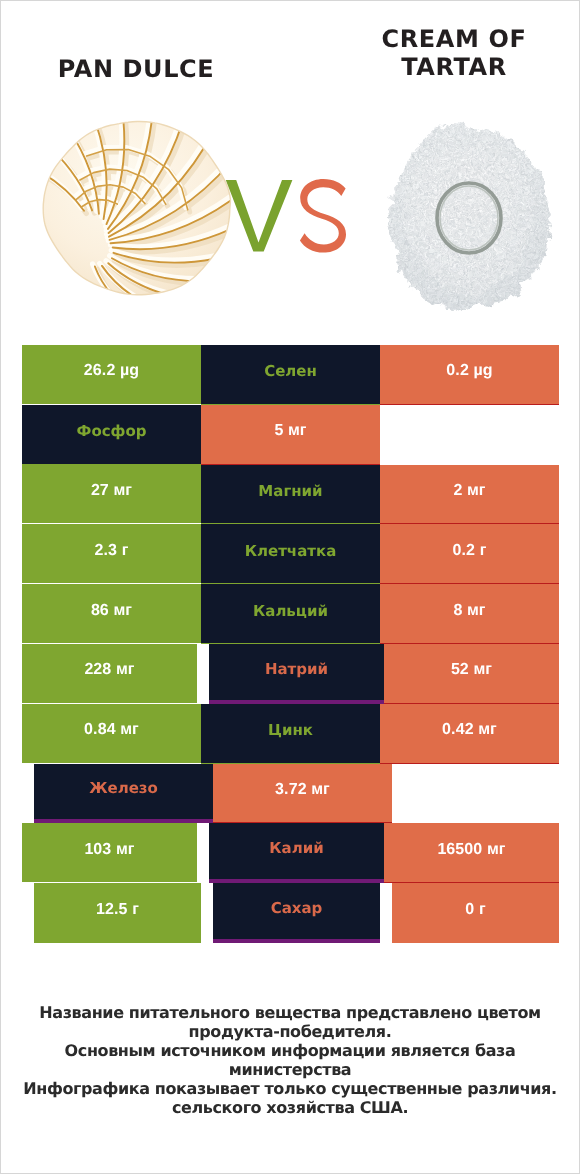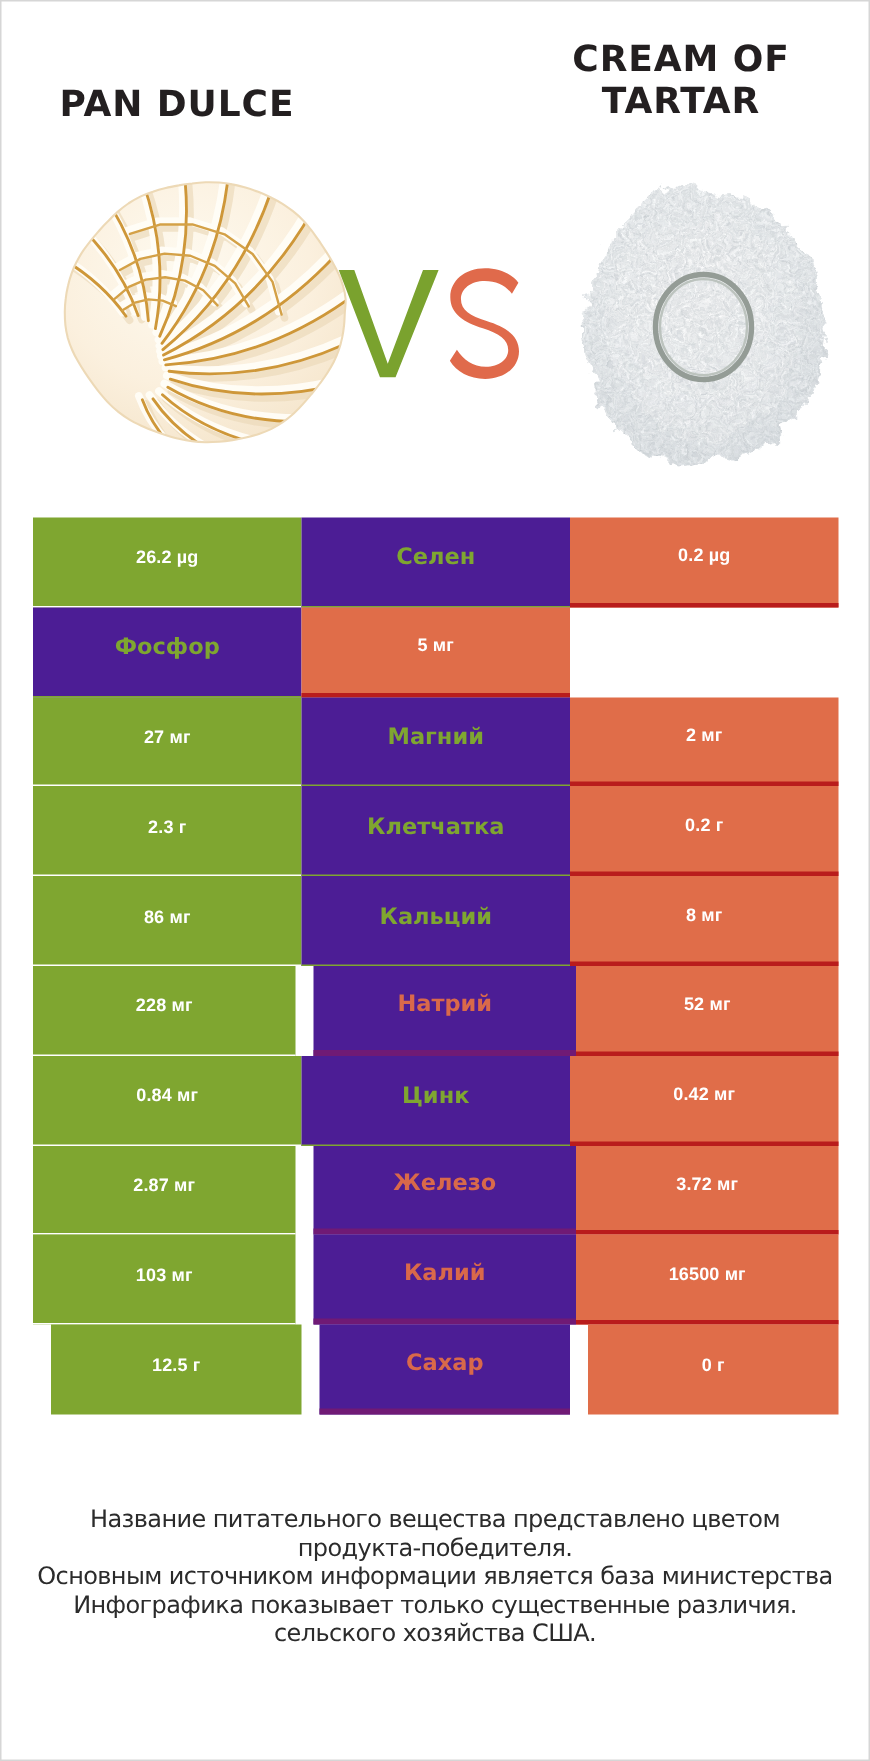--- a/index.html
+++ b/index.html
@@ -19,54 +19,54 @@
     position:absolute;
     font-family:"DejaVu Sans", sans-serif;
     font-weight:700;
     font-size:24px;
     letter-spacing:0.6px;
     color:#231f20;
     text-align:center;
     line-height:28px;
     white-space:pre-line;
   }
-  .title.left{left:2px;top:54px;width:230px;}
+  .title.left{left:20px;top:54px;width:230px;}
   .title.right{left:338px;top:24px;width:230px;}
 
   
   .hero{position:absolute;left:0;top:0px;width:578px;height:340px;}
   .img-left{position:absolute;left:30px;top:105px;}
   .img-right{position:absolute;left:368px;top:107px;}
   .vs{position:absolute;left:220px;top:172px;}
   .vs .v{fill:#7AA22E;}
   .vs .s{fill:#E06A4B;}
 
   
   .tbl{position:absolute;left:21px;top:344px;width:537px;}
   .row{display:flex;height:59.8px;}
   .cell{
     display:flex;align-items:center;justify-content:center;
     width:179px;box-sizing:border-box;
     font-family:"Liberation Sans", sans-serif;
-    font-size:12px;font-weight:700;
+    font-size:16px;font-weight:700;
     letter-spacing:0.1px;
   }
   .cell span{display:block;position:relative;top:-3px;}
   .cell.l{background:#7fa630;color:#fff;border-bottom:1px solid #fff;}
-  .cell.r{background:#e06d49;color:#fff;border-bottom:3px solid #b91c1c;}
+  .cell.r{background:#e06d49;color:#fff;border-bottom:1px solid #b91c1c;}
   .row:last-child .cell.l,.row:last-child .cell.r{border-bottom:none;margin-left:12px;}
-  .cell.m{background:#4c1d95;font-family:"DejaVu Sans", sans-serif;font-size:15px;letter-spacing:0;}
+  .cell.m{background:#0f172a;font-family:"DejaVu Sans", sans-serif;font-size:15px;letter-spacing:0;}
   .cell.m.green{color:#7fa630;border-bottom:1px solid #7fa630;}
   .cell.m.red{color:#d9694a;border-bottom:4px solid #701a75;margin-left:12px;}
 
   
   .footer{
     position:absolute;left:20px;top:1003px;width:538px;
     text-align:center;color:#2b2b2b;
-    font-family:"DejaVu Sans", sans-serif;font-weight:400;
+    font-family:"DejaVu Sans", sans-serif;font-weight:700;
     font-size:16px;line-height:18.9px;letter-spacing:-0.4px;
   }
 </style>
 </head>
 <body>
 
 <div class="page">
   <div class="titles">
     <div class="title left">PAN DULCE</div>
     <div class="title right">CREAM OF
@@ -287,23 +287,20 @@
           <span>0.84 мг</span>
         </div>
         <div class="cell m green">
           <span>Цинк</span>
         </div>
         <div class="cell r">
           <span>0.42 мг</span>
         </div>
       </div>
       <div class="row">
-        <div class="cell l">
-          <span>2.87 мг</span>
-        </div>
         <div class="cell m red">
           <span>Железо</span>
         </div>
         <div class="cell r">
           <span>3.72 мг</span>
         </div>
       </div>
       <div class="row">
         <div class="cell l">
           <span>103 мг</span>

